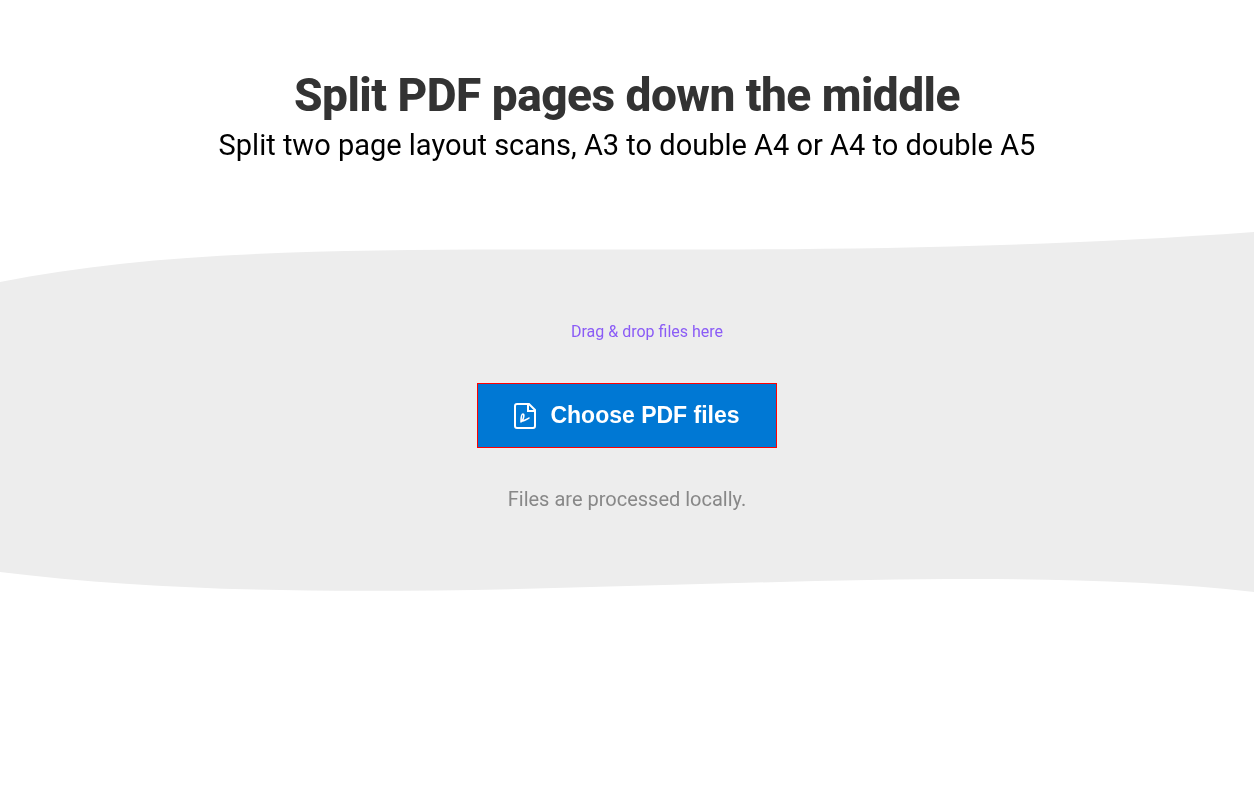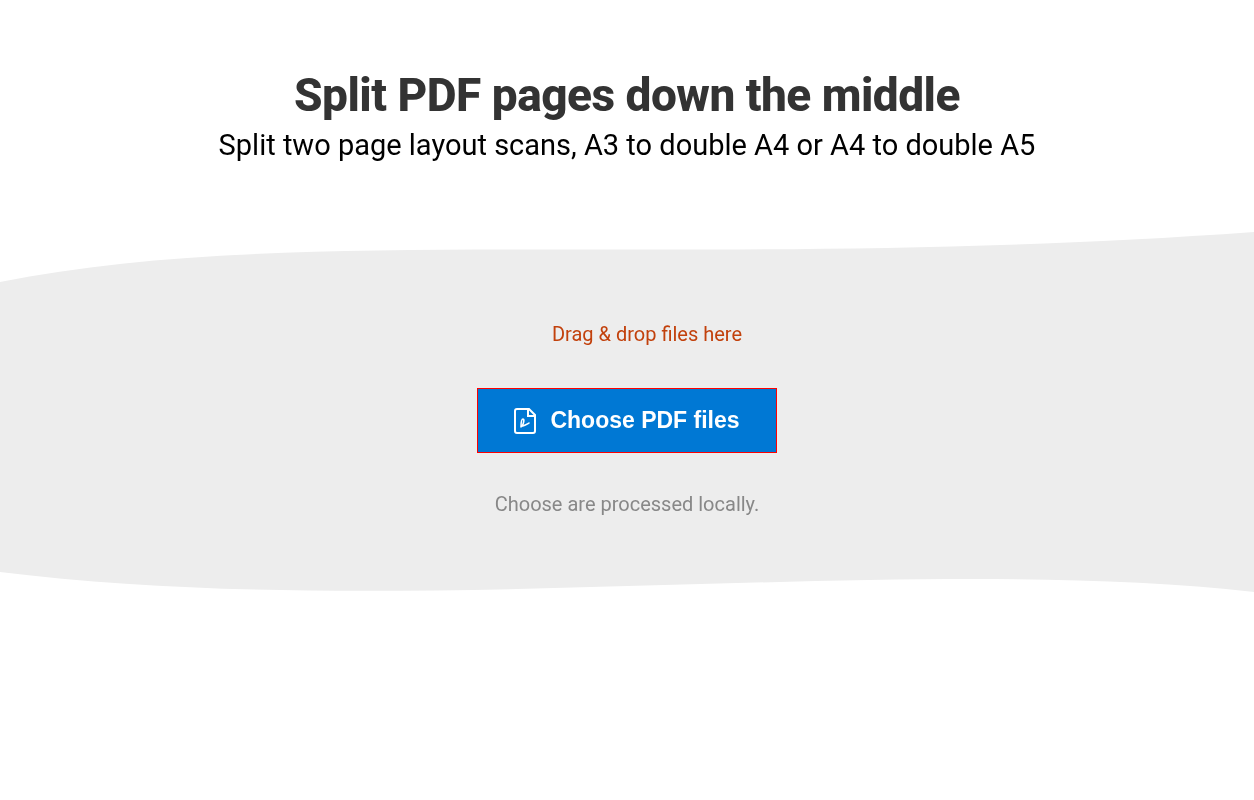--- a/index.html
+++ b/index.html
@@ -44,22 +44,22 @@
       height: 100%;
       z-index: 0;
     }
     .dropzone-content {
       position: relative;
       z-index: 1;
       text-align: center;
       padding-top: 120px;
     }
     .drag-text {
-      font-size: 20px;
-      color: #c2410c;
+      font-size: 16px;
+      color: #8b5cf6;
       margin-bottom: 42px;
       padding-left: 40px;
     }
     .choose-button {
       display: inline-flex;
       align-items: center;
       justify-content: center;
       gap: 14px;
       background: #0078d4;
       color: #ffffff;
@@ -97,16 +97,16 @@
       <span class="pdf-icon">
         <svg width="22" height="26" viewBox="0 0 22 26" fill="none">
           <path d="M3 1 L15 1 L21 7 L21 23 C21 24.1 20.1 25 19 25 L3 25 C1.9 25 1 24.1 1 23 L1 3 C1 1.9 1.9 1 3 1 Z" stroke="#ffffff" stroke-width="2" fill="none"></path>
           <path d="M14 1 L14 8 L21 8" stroke="#ffffff" stroke-width="2" fill="none"></path>
           <path d="M7 19 C7 19 7 11 9 11 C11 11 9 17 8 18 C7 19 14 16 15 15" stroke="#ffffff" stroke-width="1.6" fill="none" stroke-linecap="round"></path>
         </svg>
       </span>
       <span>Choose PDF files</span>
     </button>
     <div class="info-text">
-      <div>Choose are processed locally.</div>
+      <div>Files are processed locally.</div>
     </div>
   </div>
 </div>
 
 </body></html>

